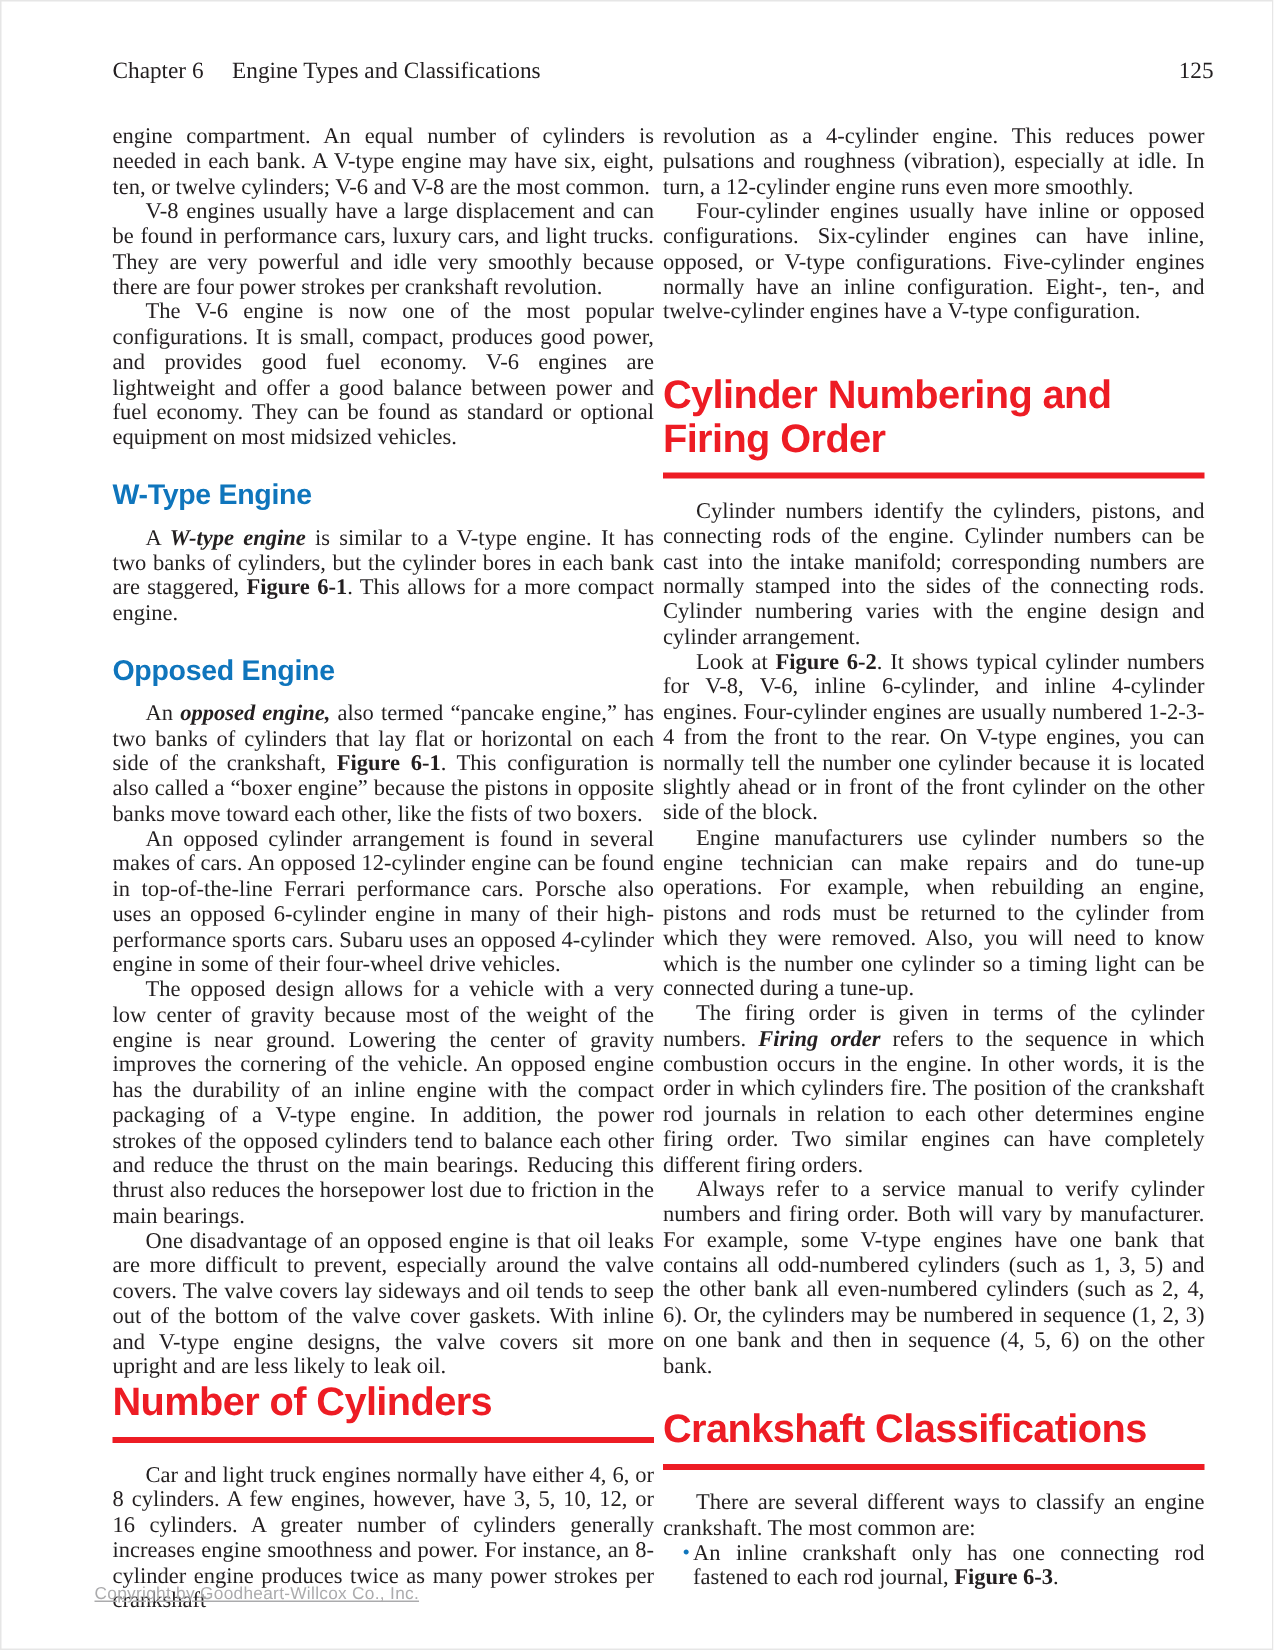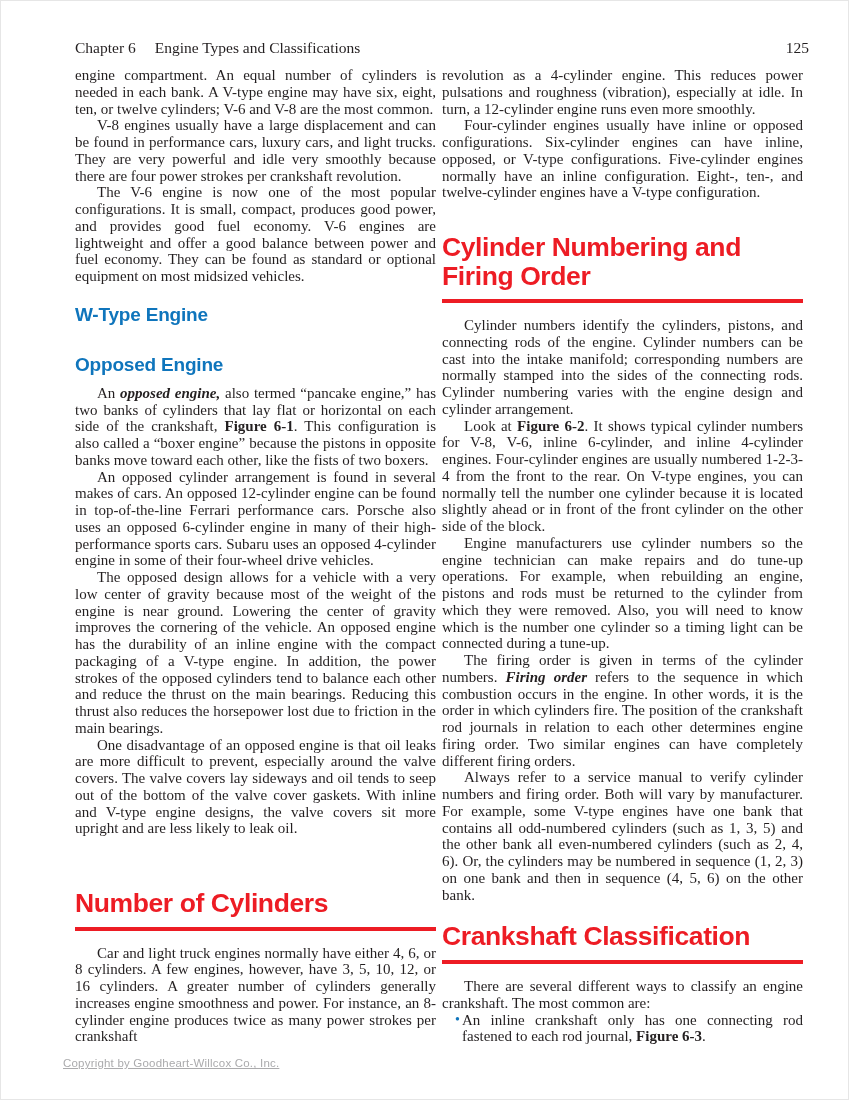--- a/index.html
+++ b/index.html
@@ -23,21 +23,21 @@
     position:absolute;
     left:74px;top:38px;
     width:734px;
   }
   .pg-header{
     display:flex;justify-content:space-between;align-items:baseline;
     font-size:15.5px;line-height:18px;
   }
   .pg-header .htitle{margin-left:19px;}
   .columns{
-    display:flex;gap:6px;margin-top:10px;
+    display:flex;gap:6px;margin-top:26px;
   }
   .col{
     width:361px;
     height:978px;
     display:flex;flex-direction:column;
   }
   p.body{
     font-size:15px;
     line-height:16.75px;
     text-align:justify;
@@ -105,20 +105,21 @@
     </div>
 
     <div class="columns">
 
       <div class="col">
         <p class="body noind"><span>engine compartment. An equal number of cylinders is needed in each bank. A V-type engine may have six, eight, ten, or twelve cylinders; V-6 and V-8 are the most common.</span></p>
         <p class="body"><span>V-8 engines usually have a large displacement and can be found in performance cars, luxury cars, and light trucks. They are very powerful and idle very smoothly because there are four power strokes per crankshaft revolution.</span></p>
         <p class="body"><span>The V-6 engine is now one of the most popular configurations. It is small, compact, produces good power, and provides good fuel economy. V-6 engines are lightweight and offer a good balance between power and fuel economy. They can be found as standard or optional equipment on most midsized vehicles.</span></p>
 
         <h3>W-Type Engine</h3>
+        <p class="body"><span>A </span><span class="run-bi">W-type engine</span><span> is similar to a V-type engine. It has two banks of cylinders, but the cylinder bores in each bank are staggered, </span><span class="run-b">Figure 6-1</span><span>. This allows for a more compact engine.</span></p>
 
         <h3>Opposed Engine</h3>
         <p class="body"><span>An </span><span class="run-bi">opposed engine,</span><span> also termed “pancake engine,” has two banks of cylinders that lay flat or horizontal on each side of the crankshaft, </span><span class="run-b">Figure 6-1</span><span>. This configuration is also called a “boxer engine” because the pistons in opposite banks move toward each other, like the fists of two boxers.</span></p>
         <p class="body"><span>An opposed cylinder arrangement is found in several makes of cars. An opposed 12-cylinder engine can be found in top-of-the-line Ferrari performance cars. Porsche also uses an opposed 6-cylinder engine in many of their high-performance sports cars. Subaru uses an opposed 4-cylinder engine in some of their four-wheel drive vehicles.</span></p>
         <p class="body"><span>The opposed design allows for a vehicle with a very low center of gravity because most of the weight of the engine is near ground. Lowering the center of gravity improves the cornering of the vehicle. An opposed engine has the durability of an inline engine with the compact packaging of a V-type engine. In addition, the power strokes of the opposed cylinders tend to balance each other and reduce the thrust on the main bearings. Reducing this thrust also reduces the horsepower lost due to friction in the main bearings.</span></p>
         <p class="body"><span>One disadvantage of an opposed engine is that oil leaks are more difficult to prevent, especially around the valve covers. The valve covers lay sideways and oil tends to seep out of the bottom of the valve cover gaskets. With inline and V-type engine designs, the valve covers sit more upright and are less likely to leak oil.</span></p>
 
         <div class="col-bottom">
           <h2>Number of Cylinders</h2>
           <p class="body"><span>Car and light truck engines normally have either 4, 6, or 8 cylinders. A few engines, however, have 3, 5, 10, 12, or 16 cylinders. A greater number of cylinders generally increases engine smoothness and power. For instance, an 8-cylinder engine produces twice as many power strokes per crankshaft</span></p>
@@ -130,21 +131,21 @@
         <p class="body"><span>Four-cylinder engines usually have inline or opposed configurations. Six-cylinder engines can have inline, opposed, or V-type configurations. Five-cylinder engines normally have an inline configuration. Eight-, ten-, and twelve-cylinder engines have a V-type configuration.</span></p>
 
         <h2 class="mid">Cylinder Numbering and Firing Order</h2>
         <p class="body"><span>Cylinder numbers identify the cylinders, pistons, and connecting rods of the engine. Cylinder numbers can be cast into the intake manifold; corresponding numbers are normally stamped into the sides of the connecting rods. Cylinder numbering varies with the engine design and cylinder arrangement.</span></p>
         <p class="body"><span>Look at </span><span class="run-b">Figure 6-2</span><span>. It shows typical cylinder numbers for V-8, V-6, inline 6-cylinder, and inline 4-cylinder engines. Four-cylinder engines are usually numbered 1-2-3-4 from the front to the rear. On V-type engines, you can normally tell the number one cylinder because it is located slightly ahead or in front of the front cylinder on the other side of the block.</span></p>
         <p class="body"><span>Engine manufacturers use cylinder numbers so the engine technician can make repairs and do tune-up operations. For example, when rebuilding an engine, pistons and rods must be returned to the cylinder from which they were removed. Also, you will need to know which is the number one cylinder so a timing light can be connected during a tune-up.</span></p>
         <p class="body"><span>The firing order is given in terms of the cylinder numbers. </span><span class="run-bi">Firing order</span><span> refers to the sequence in which combustion occurs in the engine. In other words, it is the order in which cylinders fire. The position of the crankshaft rod journals in relation to each other determines engine firing order. Two similar engines can have completely different firing orders.</span></p>
         <p class="body"><span>Always refer to a service manual to verify cylinder numbers and firing order. Both will vary by manufacturer. For example, some V-type engines have one bank that contains all odd-numbered cylinders (such as 1, 3, 5) and the other bank all even-numbered cylinders (such as 2, 4, 6). Or, the cylinders may be numbered in sequence (1, 2, 3) on one bank and then in sequence (4, 5, 6) on the other bank.</span></p>
 
         <div class="col-bottom">
-          <h2>Crankshaft Classification</h2>
+          <h2>Crankshaft Classifications</h2>
           <p class="body"><span>There are several different ways to classify an engine crankshaft. The most common are:</span></p>
           <div class="bullet">
             <span class="dot">•</span>
             <span class="btxt"><span>An inline crankshaft only has one connecting rod fastened to each rod journal, </span><span class="run-b">Figure 6-3</span><span>.</span></span>
           </div>
         </div>
       </div>
 
     </div>
   </div>

